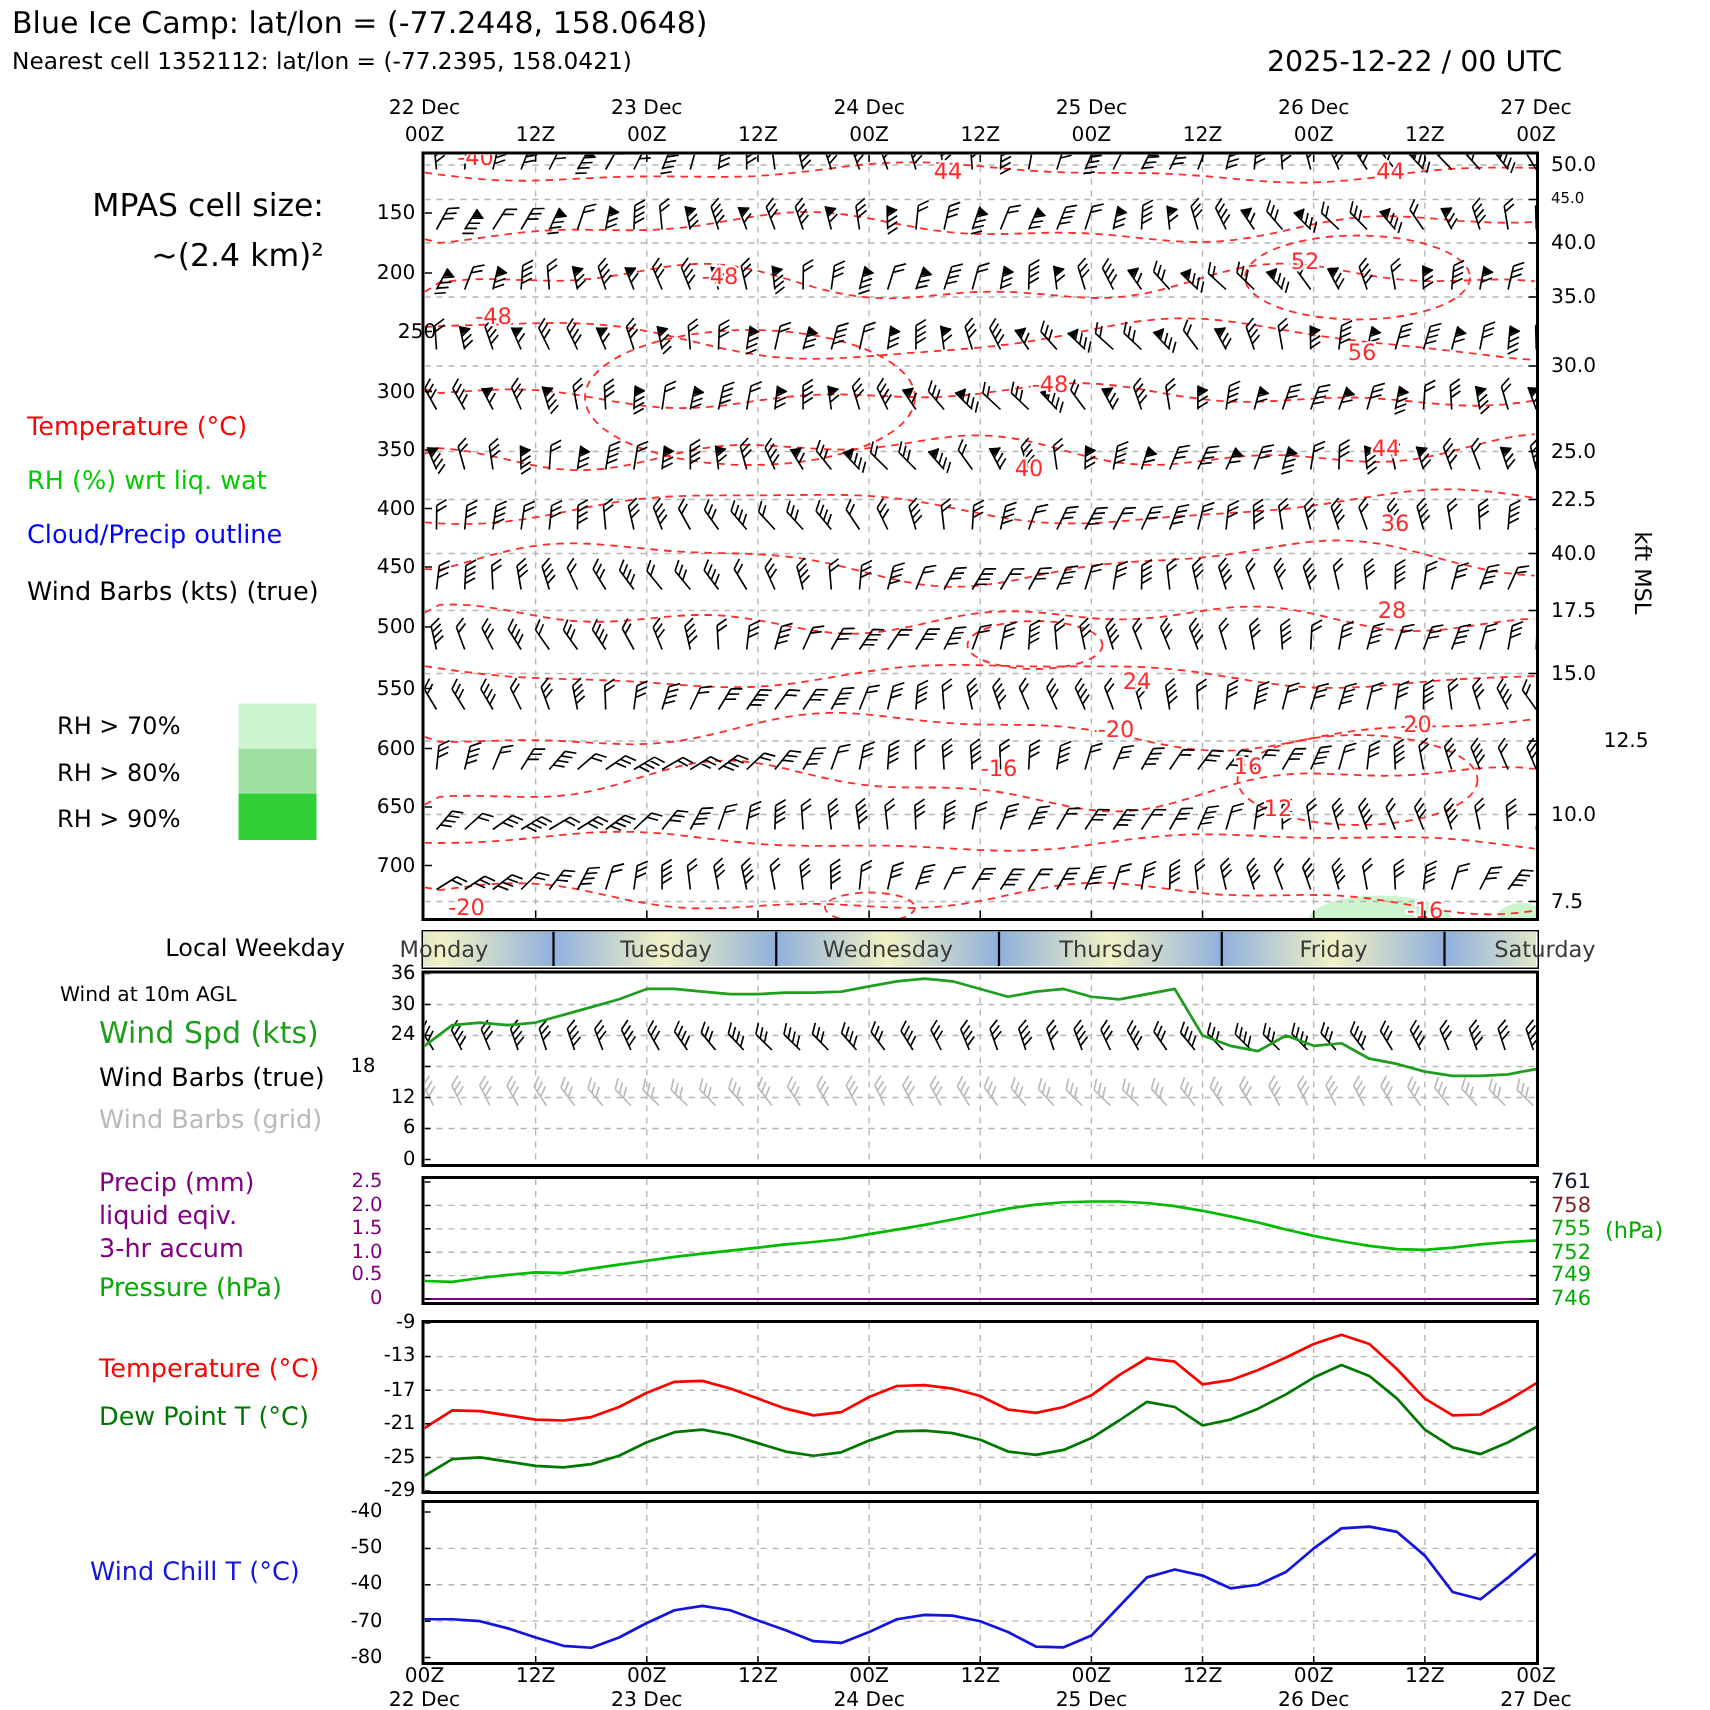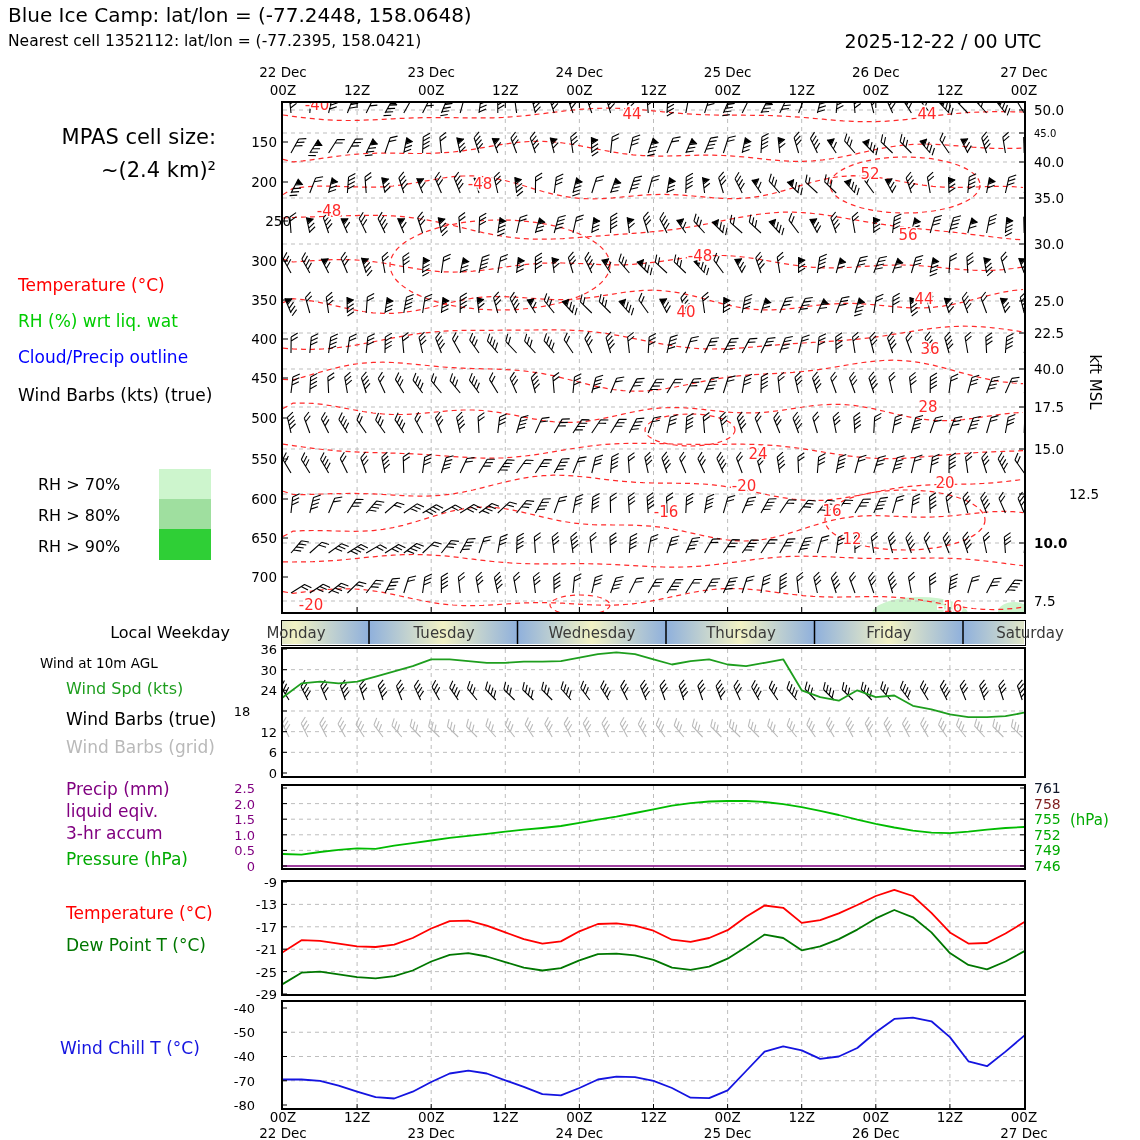--- a/index.html
+++ b/index.html
@@ -30,21 +30,21 @@
 
   <div class="lbl" style="left:38px;top:484px;font-size:16px;">RH &gt; 70%</div>
   <div class="lbl" style="left:38px;top:515px;font-size:16px;">RH &gt; 80%</div>
   <div class="lbl" style="left:38px;top:546px;font-size:16px;">RH &gt; 90%</div>
   <div style="position: absolute; left: 159px; top: 469px; width: 52px; height: 30px; background: rgb(205, 245, 205);"></div>
   <div style="position: absolute; left: 159px; top: 499px; width: 52px; height: 30px; background: rgb(159, 223, 159);"></div>
   <div style="position: absolute; left: 159px; top: 529px; width: 52px; height: 31px; background: rgb(47, 207, 54);"></div>
 
   <div class="lbl rightblock" style="left:60px;top:632px;width:170px;font-size:16px;">Local Weekday</div>
   <div class="lbl" style="left:40px;top:663px;font-size:13.5px;">Wind at 10m AGL</div>
-  <div class="lbl" style="left: 66px; top: 688px; font-size: 16px; color: rgb(30, 158, 30);">Wind Spd (kts)</div>
+  <div class="lbl" style="left: 66px; top: 688px; font-size: 20px; color: rgb(30, 158, 30);">Wind Spd (kts)</div>
   <div class="lbl" style="left:66px;top:719px;font-size:17px;">Wind Barbs (true)</div>
   <div class="lbl" style="left: 66px; top: 747px; font-size: 17px; color: rgb(185, 185, 185);">Wind Barbs (grid)</div>
   <div class="lbl" style="left: 66px; top: 789px; font-size: 17px; color: rgb(128, 0, 128);">Precip (mm)</div>
   <div class="lbl" style="left: 66px; top: 811px; font-size: 17px; color: rgb(128, 0, 128);">liquid eqiv.</div>
   <div class="lbl" style="left: 66px; top: 833px; font-size: 17px; color: rgb(128, 0, 128);">3-hr accum</div>
   <div class="lbl" style="left: 66px; top: 859px; font-size: 17px; color: rgb(0, 170, 0);">Pressure (hPa)</div>
   <div class="lbl" style="left: 66px; top: 913px; font-size: 17px; color: rgb(255, 0, 0);">Temperature (°C)</div>
   <div class="lbl" style="left: 66px; top: 945px; font-size: 17px; color: rgb(0, 119, 0);">Dew Point T (°C)</div>
   <div class="lbl" style="left: 60px; top: 1048px; font-size: 17px; color: rgb(20, 20, 224);">Wind Chill T (°C)</div>
   <div class="lbl" style="left:1086px;top:382px;font-size:15px;writing-mode:vertical-rl;">kft MSL</div>
@@ -2243,21 +2243,21 @@
     <div class="lbl" style="font-size: 10px; left: 1034px; top: 133px;">45.0</div>
     <div class="lbl" style="font-size: 13.5px; left: 1034px; top: 162px;">40.0</div>
     <div class="lbl" style="font-size: 13.5px; left: 1034px; top: 198px;">35.0</div>
     <div class="lbl" style="font-size: 13.5px; left: 1034px; top: 244px;">30.0</div>
     <div class="lbl" style="font-size: 13.5px; left: 1034px; top: 301px;">25.0</div>
     <div class="lbl" style="font-size: 13.5px; left: 1034px; top: 333px;">22.5</div>
     <div class="lbl" style="font-size: 13.5px; left: 1034px; top: 369px;">40.0</div>
     <div class="lbl" style="font-size: 13.5px; left: 1034px; top: 407px;">17.5</div>
     <div class="lbl" style="font-size: 13.5px; left: 1034px; top: 449px;">15.0</div>
     <div class="lbl" style="font-size: 13.5px; left: 1069px; top: 494px;">12.5</div>
-    <div class="lbl" style="font-size: 13.5px; left: 1034px; top: 543px; font-weight: bold;">10.0</div>
+    <div class="lbl" style="font-size: 13.5px; left: 1034px; top: 543px;">10.0</div>
     <div class="lbl" style="font-size: 13.5px; left: 1034px; top: 601px;">7.5</div>
     <div class="lbl" style="font-size: 13px; left: 207px; width: 70px; text-align: right; top: 649px;">36</div>
     <div class="lbl" style="font-size: 13px; left: 207px; width: 70px; text-align: right; top: 670px;">30</div>
     <div class="lbl" style="font-size: 13px; left: 207px; width: 70px; text-align: right; top: 690px;">24</div>
     <div class="lbl" style="font-size: 13px; left: 207px; width: 70px; text-align: center; top: 711px;">18</div>
     <div class="lbl" style="font-size: 13px; left: 207px; width: 70px; text-align: right; top: 732px;">12</div>
     <div class="lbl" style="font-size: 13px; left: 207px; width: 70px; text-align: right; top: 752px;">6</div>
     <div class="lbl" style="font-size: 13px; left: 207px; width: 70px; text-align: right; top: 773px;">0</div>
     <div class="lbl" style="font-size: 13px; color: rgb(128, 0, 128); left: 185px; width: 70px; text-align: right; top: 788px;">2.5</div>
     <div class="lbl" style="font-size: 13px; color: rgb(128, 0, 128); left: 185px; width: 70px; text-align: right; top: 804px;">2.0</div>

